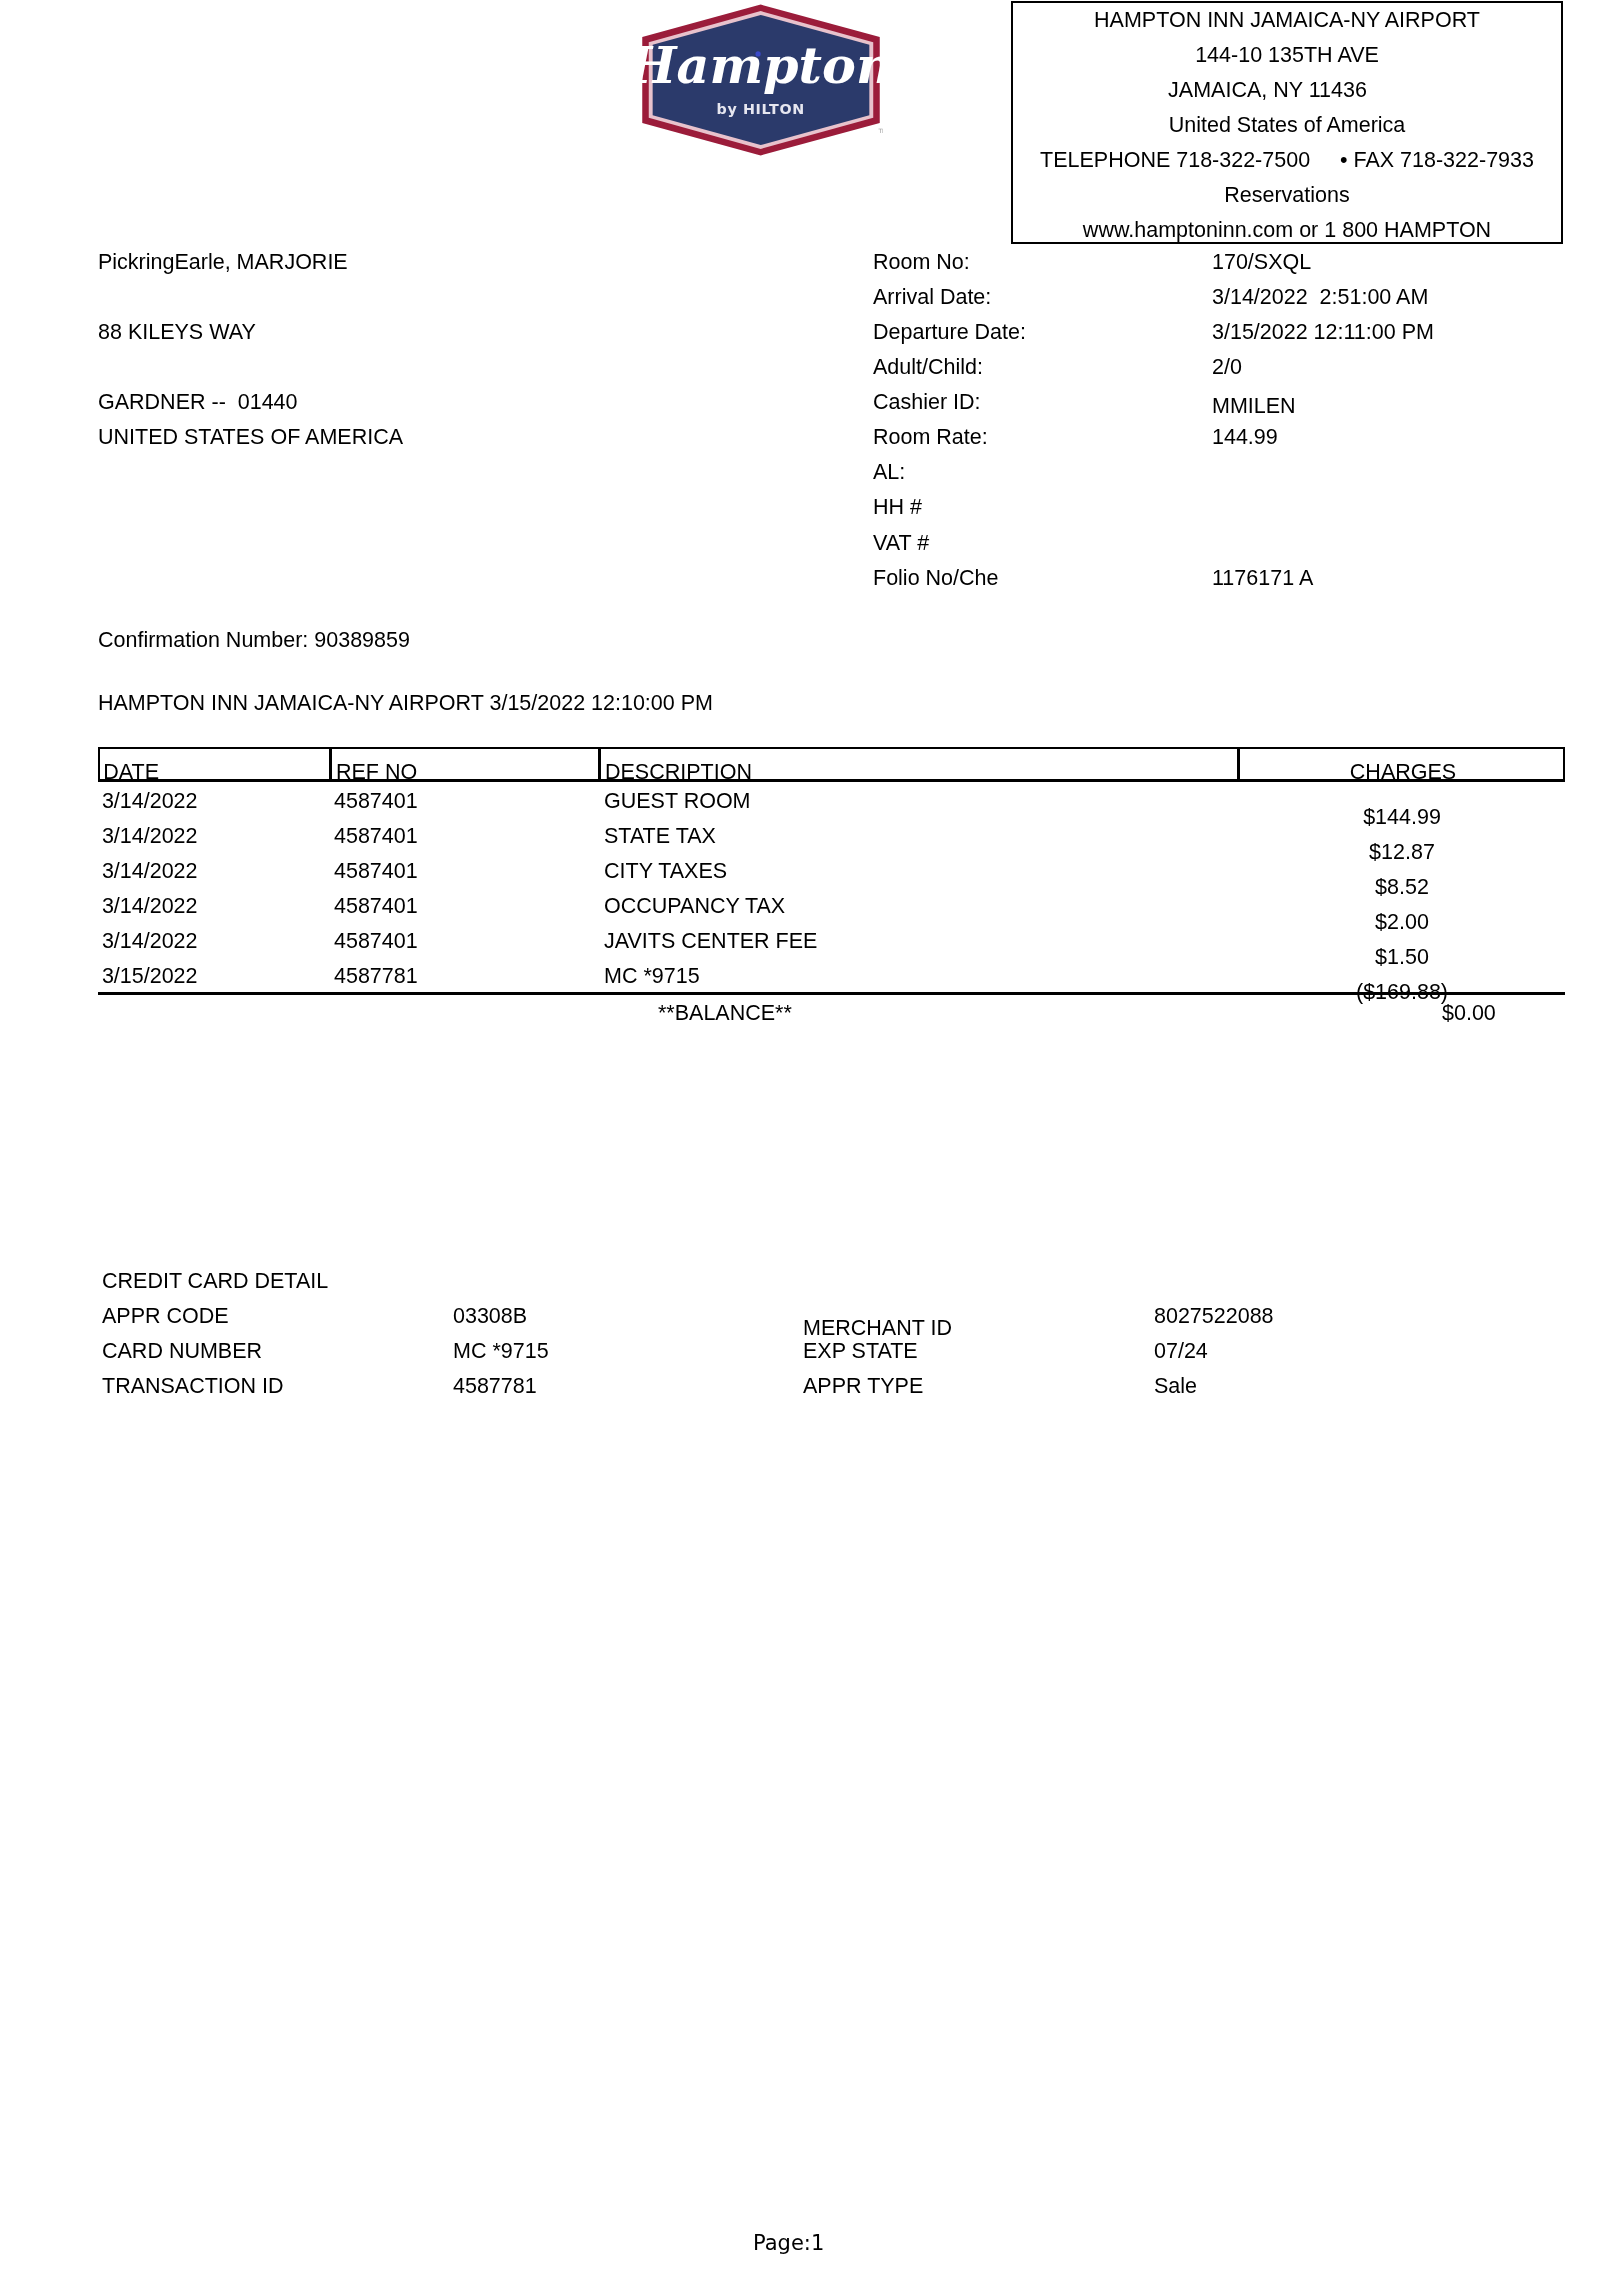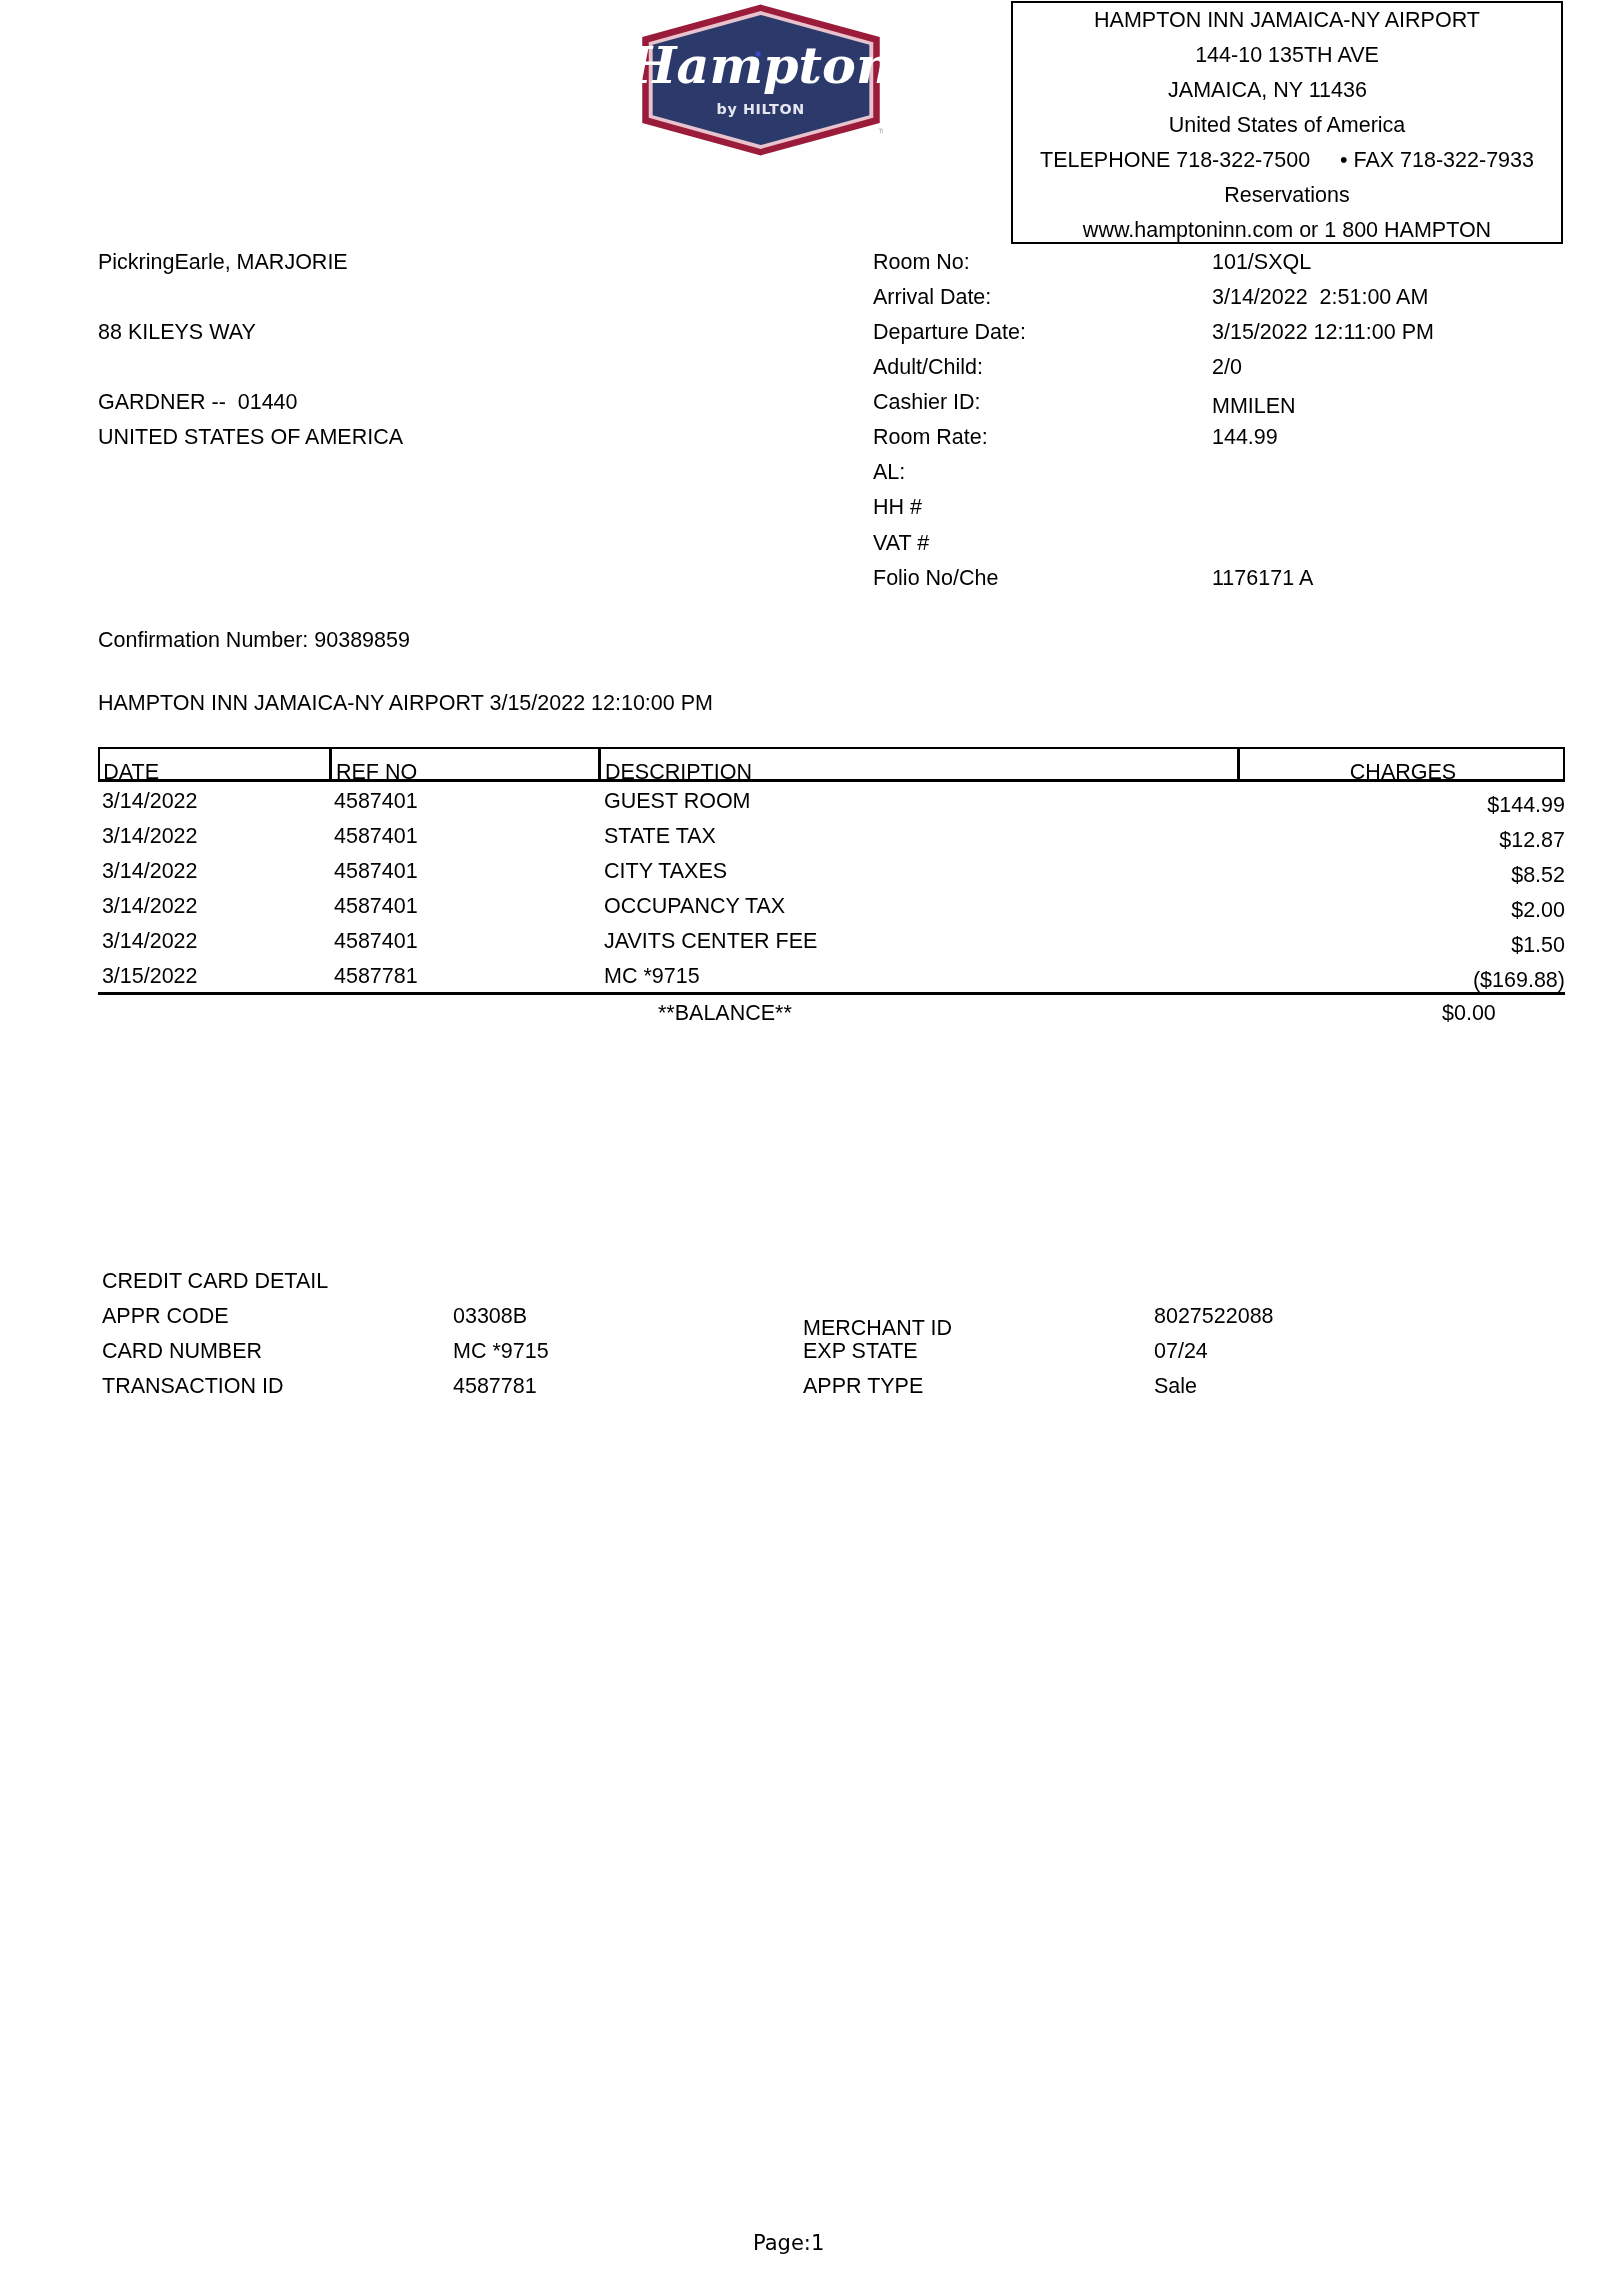--- a/index.html
+++ b/index.html
@@ -11,21 +11,21 @@
                border: 2px solid #000; box-sizing: border-box; }
   .hotel-line { position: absolute; left: 0; width: 100%; text-align: center; white-space: nowrap;
                 line-height: 1; font-size: 21.5px; }
   .tbl { position: absolute; left: 98px; top: 747px; width: 1467px; }
   .tbl-head { position: relative; height: 35px; border-top: 2.6px solid #000; border-bottom: 3.9px solid #000;
               border-left: 2px solid #000; border-right: 2px solid #000; box-sizing: border-box; }
   .tbl-head .hc { position: absolute; top: 5.2px; line-height: 1; font-size: 21.5px; margin-top: 8px; }
   .vdiv { position: absolute; top: 0; bottom: 0; width: 2.6px; background: #000; }
   .row { position: absolute; left: 0; width: 100%; height: 35px; }
   .cell { position: absolute; top: 0; line-height: 1; font-size: 21.5px; white-space: nowrap; }
-  .charge { position: absolute; top: 4px; width: 326px; left: 1237px; text-align: right; line-height: 1; font-size: 21.5px; }
+  .charge { position: absolute; top: 16px; width: 326px; left: 1237px; text-align: center; line-height: 1; font-size: 21.5px; }
   .tbl-bottom { position: absolute; left: 98px; top: 992px; width: 1467px; height: 3.3px; background: #000; }
 </style>
 </head>
 <body>
 
 <div class="logo">
   <svg width="244" height="154" viewBox="0 0 375 236" style="font-size:33px">
     <polygon points="187,2 370,52 370,184 187,234 5,184 5,52" fill="#9b1c3a"></polygon>
     <polygon points="187,12 360,60 360,176 187,224 15,176 15,60" fill="#e8c2cc"></polygon>
     <polygon points="187,18 354,64 354,172 187,218 21,172 21,64" fill="#2b3a6b"></polygon>
@@ -46,21 +46,21 @@
   <div class="hotel-line" style="top:217px">www.hamptoninn.com or 1 800 HAMPTON</div>
 </div>
 
 <div class="abs" style="left:98px; top:252px">PickringEarle, MARJORIE</div>
 <div class="abs" style="left:98px; top:322px">88 KILEYS WAY</div>
 <div class="abs" style="left:98px; top:392px; white-space:pre">GARDNER --  01440</div>
 <div class="abs" style="left:98px; top:427px">UNITED STATES OF AMERICA</div>
 
 <div>
   <div class="abs" style="left:873px; top:252px">Room No:</div>
-  <div class="abs" style="left:1212px; top:252px">101/SXQL</div>
+  <div class="abs" style="left:1212px; top:252px">170/SXQL</div>
   <div class="abs" style="left:873px; top:287px">Arrival Date:</div>
   <div class="abs" style="left:1212px; top:287px; white-space:pre">3/14/2022  2:51:00 AM</div>
   <div class="abs" style="left:873px; top:322px">Departure Date:</div>
   <div class="abs" style="left:1212px; top:322px">3/15/2022 12:11:00 PM</div>
   <div class="abs" style="left:873px; top:357px">Adult/Child:</div>
   <div class="abs" style="left:1212px; top:357px">2/0</div>
   <div class="abs" style="left:873px; top:392px">Cashier ID:</div>
   <div class="abs" style="left:1212px; top:396px">MMILEN</div>
   <div class="abs" style="left:873px; top:427px">Room Rate:</div>
   <div class="abs" style="left:1212px; top:427px">144.99</div>

